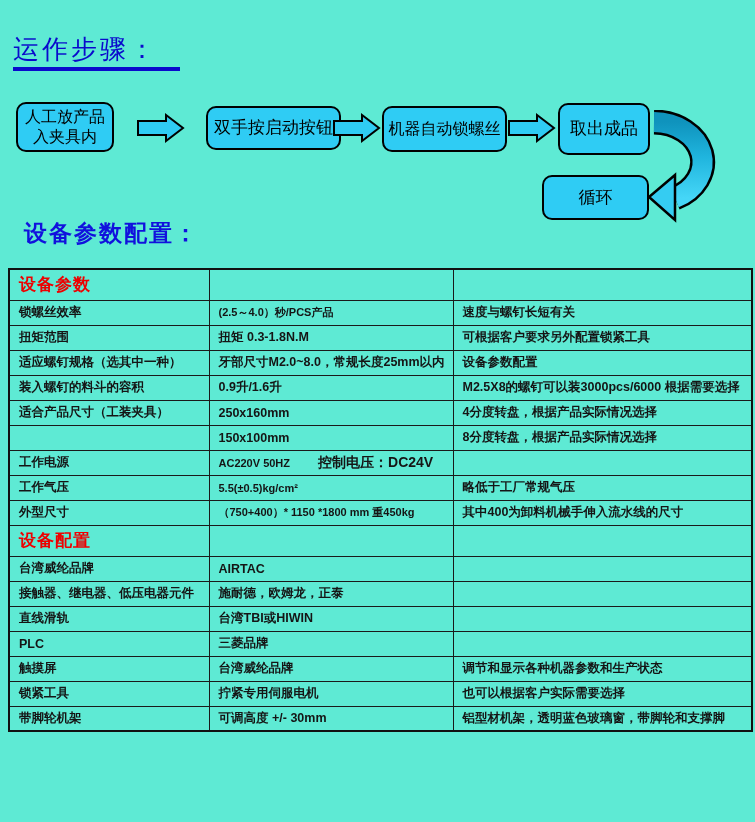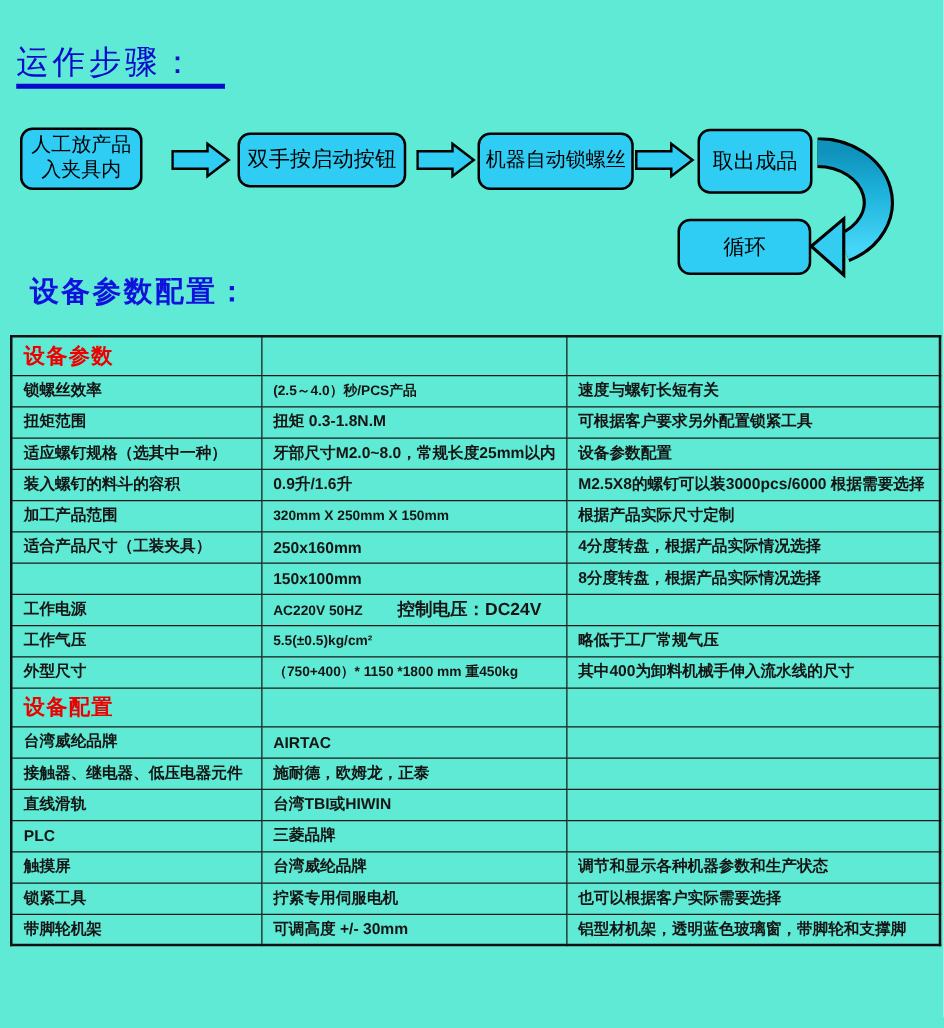--- a/index.html
+++ b/index.html
@@ -44,21 +44,21 @@
     display: flex;
     align-items: center;
     justify-content: center;
     text-align: center;
     font-size: 17px;
     color: #000;
     white-space: pre-line;
     line-height: 1.25;
   }
   #box-step1 { left: 16px;  top: 102px; width: 98px; height: 50px; font-size: 16px; }
-  #box-step2 { left: 190px; top: 106px; width: 135px; height: 44px; }
+  #box-step2 { left: 206px; top: 106px; width: 135px; height: 44px; }
   #box-step3 { left: 382px; top: 106px; width: 125px; height: 46px; font-size: 16px; }
   #box-step4 { left: 558px; top: 103px; width: 92px;  height: 52px; }
   #box-loop  { left: 542px; top: 175px; width: 107px; height: 45px; }
   .flow-arrow { position: absolute; }
   #arrow-1 { left: 137px; top: 113px; }
   #arrow-2 { left: 333px; top: 113px; }
   #arrow-3 { left: 508px; top: 113px; }
   #loop-arrow { left: 636px; top: 110px; }
   .params-table {
     position: absolute;
@@ -162,25 +162,20 @@
           <td>适应螺钉规格（选其中一种）</td>
           <td>牙部尺寸M2.0~8.0，常规长度25mm以内</td>
           <td>设备参数配置</td>
         </tr>
         <tr>
           <td>装入螺钉的料斗的容积</td>
           <td>0.9升/1.6升</td>
           <td>M2.5X8的螺钉可以装3000pcs/6000  根据需要选择</td>
         </tr>
         <tr>
-          <td>加工产品范围</td>
-          <td class="small">320mm X 250mm X 150mm</td>
-          <td>根据产品实际尺寸定制</td>
-        </tr>
-        <tr>
           <td>适合产品尺寸（工装夹具）</td>
           <td>250x160mm</td>
           <td>4分度转盘，根据产品实际情况选择</td>
         </tr>
         <tr>
           <td></td>
           <td>150x100mm</td>
           <td>8分度转盘，根据产品实际情况选择</td>
         </tr>
         <tr>

